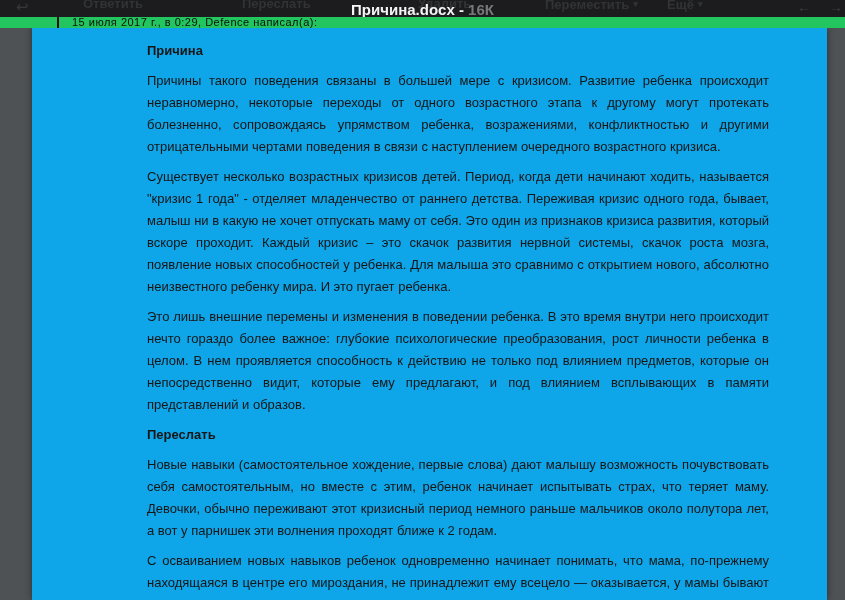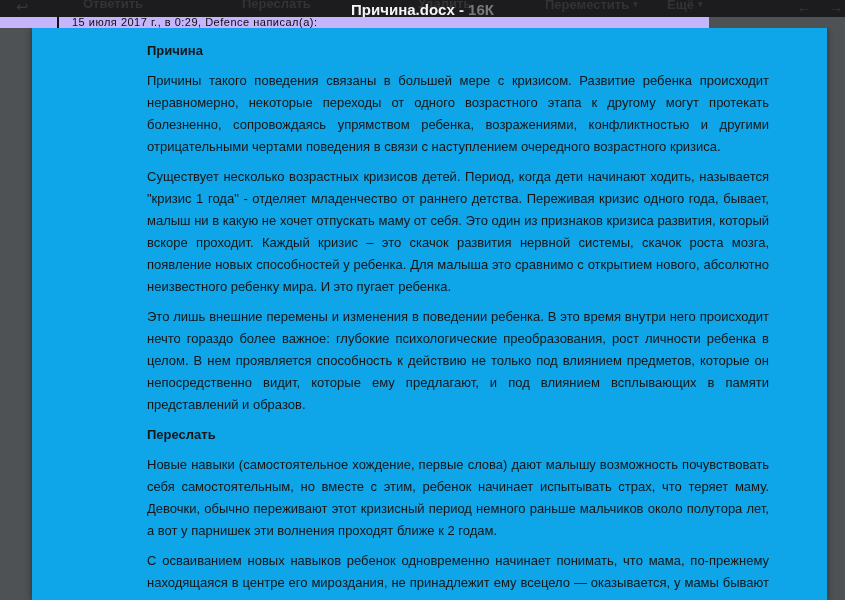--- a/index.html
+++ b/index.html
@@ -27,22 +27,22 @@
   }
   .tb-title .size{color:#77787a;font-weight:bold;}
   .nav-arrow{
     position:absolute;top:0px;color:#3c3d40;font-size:14px;line-height:15px;
     font-weight:bold;
   }
   .nav-prev{left:797px;}
   .nav-next{left:829px;}
   
   .mail-strip{
-    position:absolute;top:17px;left:0;width:709px;height:11px;
-    background:#c4b5fd;z-index:20;overflow:hidden;
+    position:absolute;top:17px;left:0;width:845px;height:11px;
+    background:#22c55e;z-index:20;overflow:hidden;
   }
   .quote-bar{
     position:absolute;left:57px;top:0;width:2px;height:11px;background:#121214;
   }
   .mail-line{
     position:absolute;left:72px;top:-1px;
     color:#0e0e10;font-size:11px;line-height:12px;white-space:nowrap;
     letter-spacing:.5px;
   }
   

